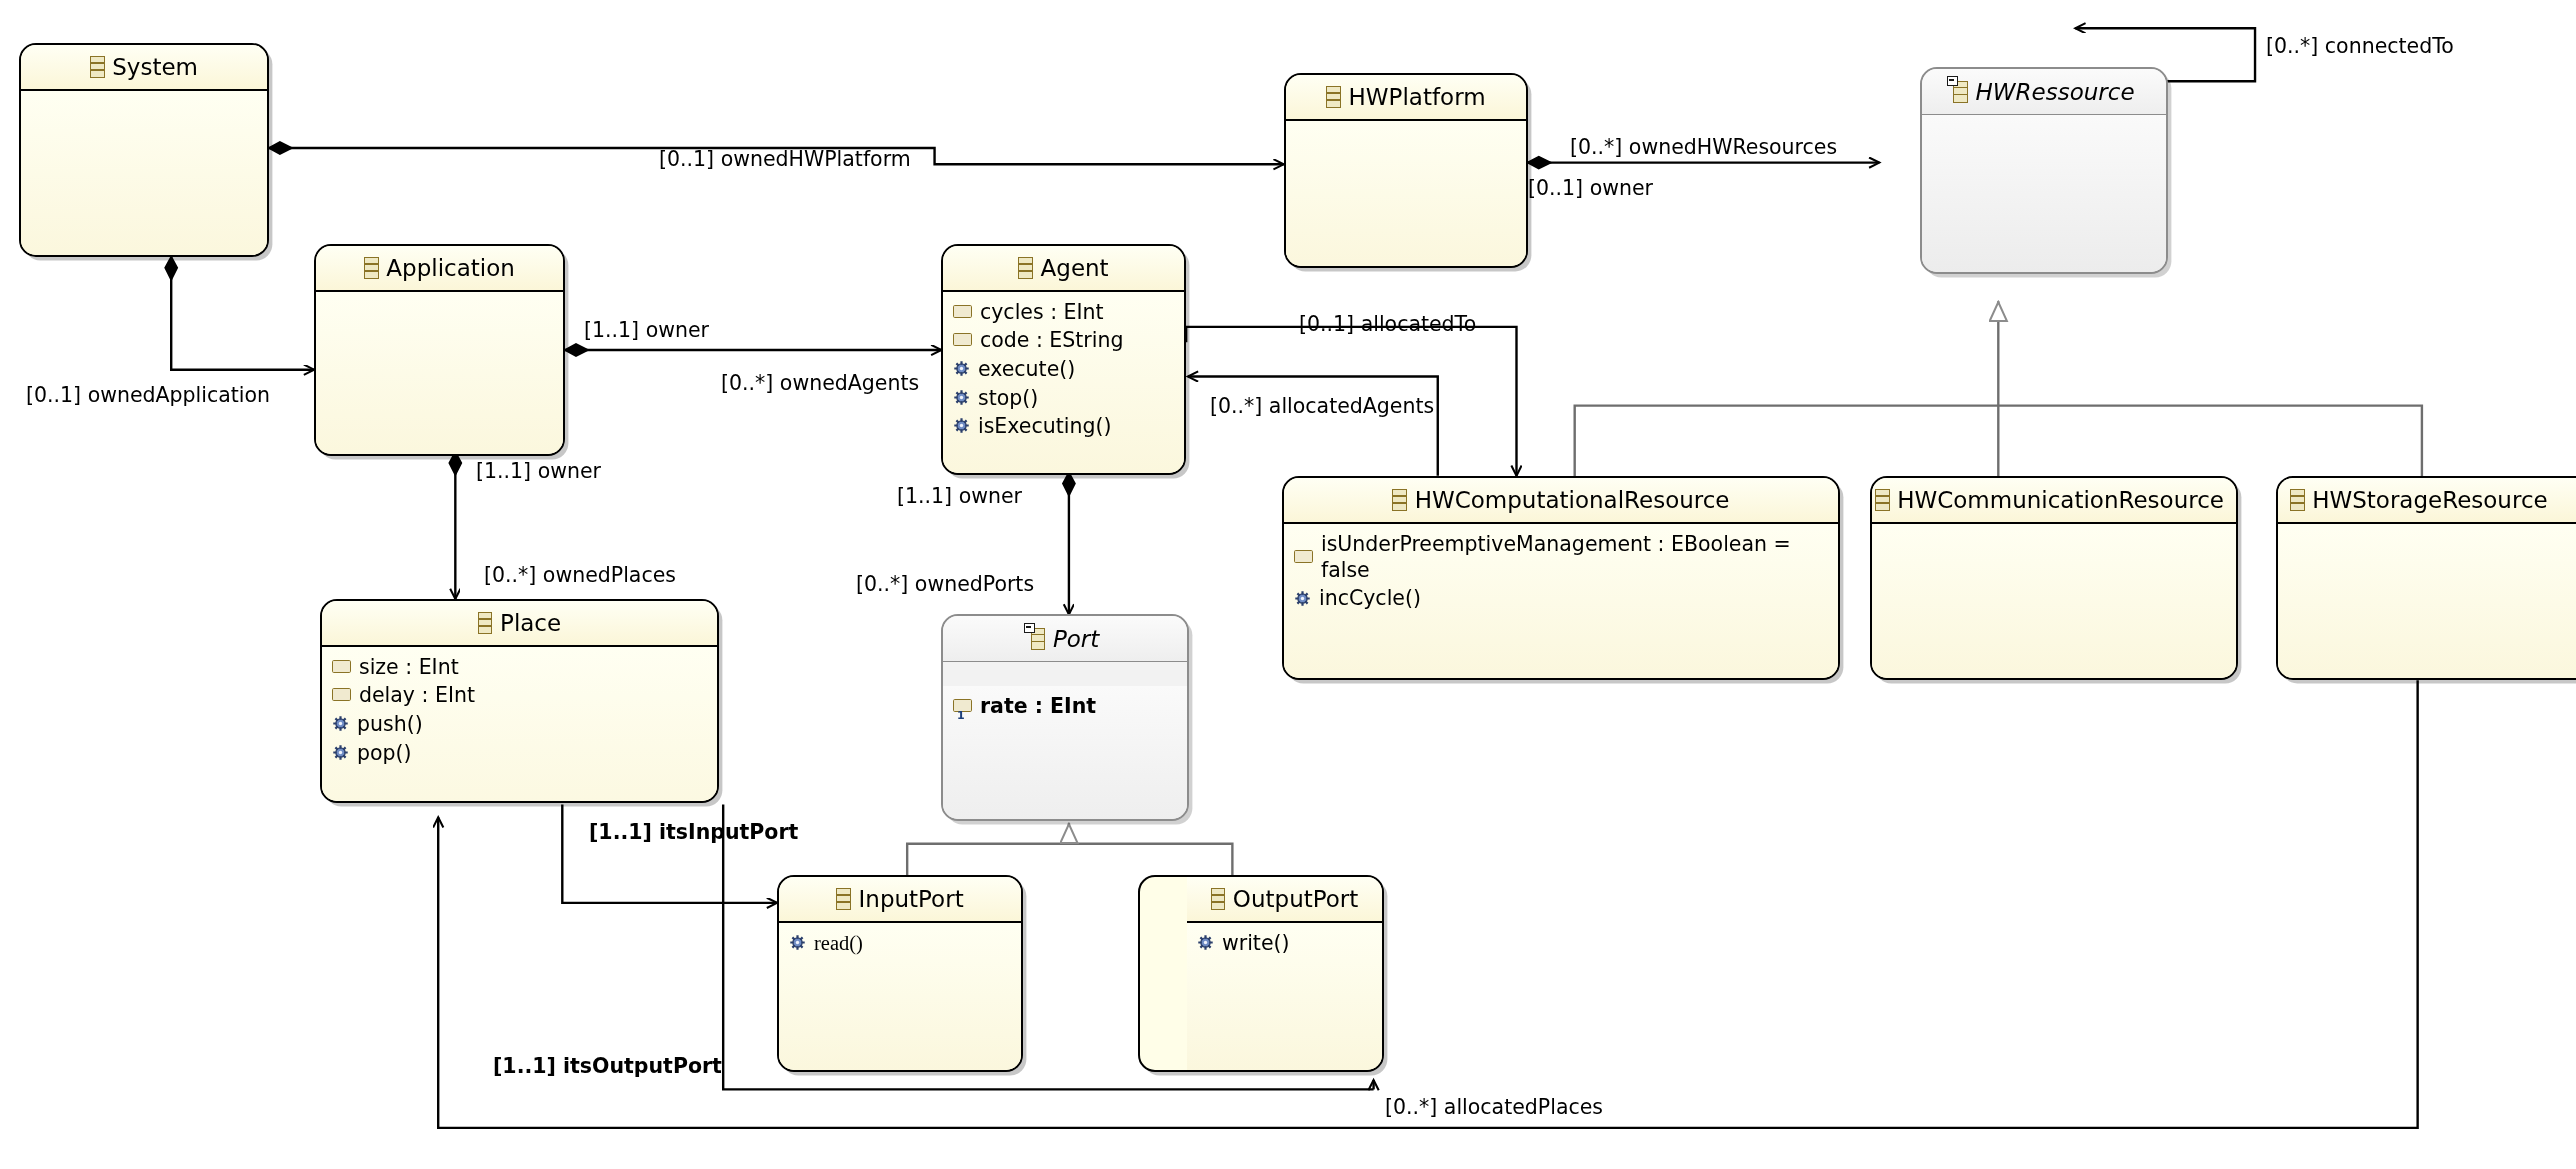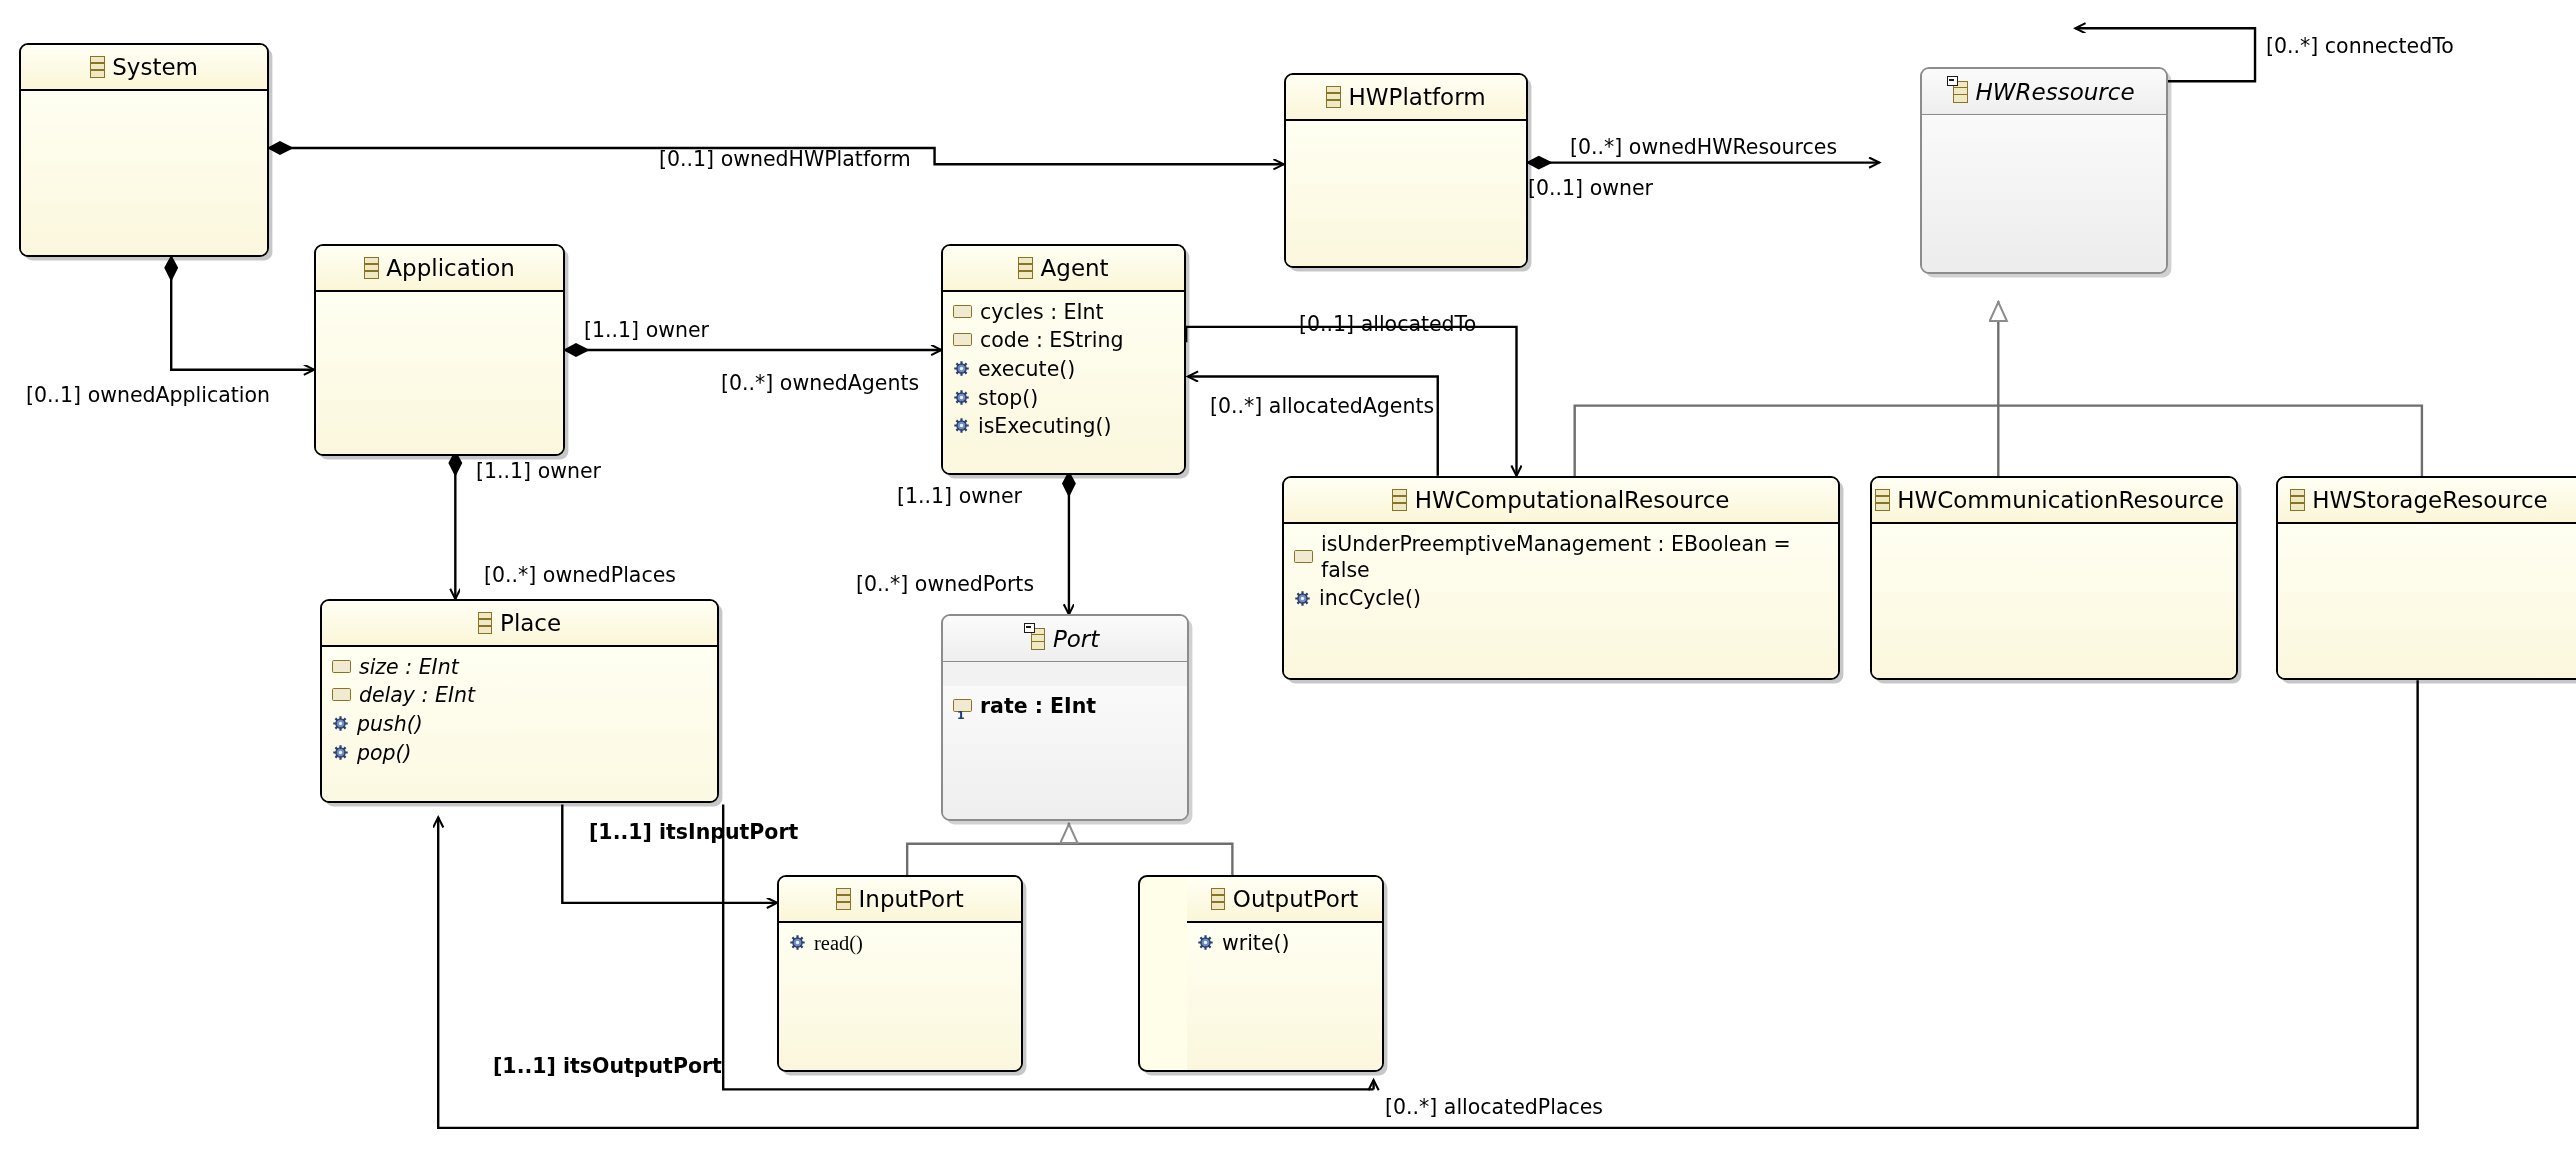--- a/index.html
+++ b/index.html
@@ -1,21 +1,21 @@
 <!DOCTYPE html>
 <html style="font-size:13.7px"><head>
 <meta charset="utf-8">
 <style>
   html,body{margin:0;padding:0;background:#ffffff;}
   body{font-family:"DejaVu Sans","Liberation Sans",sans-serif;}
   #canvas{position:relative;width:2576px;height:1169px;overflow:hidden;background:#ffffff;}
   svg.edges{position:absolute;left:0;top:0;width:2576px;height:1169px;overflow:visible;}
 
   
-  .node{position:absolute;box-sizing:border-box;border-radius:9px;overflow:hidden;}
+  .node{position:absolute;box-sizing:border-box;border-radius:17px;overflow:hidden;}
   .node.concrete{border:2.6px solid #000000;background:#fffee8;
      box-shadow:4.3px 4.3px 0px -0.9px rgba(0,0,0,0.22);}
   .node.abstract{border:2.6px solid #8c8c8c;background:#f2f2f2;
      box-shadow:4.3px 4.3px 0px -0.9px rgba(0,0,0,0.18);}
   .node .hdr{position:relative;height:46px;display:flex;align-items:center;justify-content:center;
      box-sizing:border-box;white-space:nowrap;overflow:hidden;}
   .node.concrete .hdr{background:linear-gradient(#fffff4,#fbf6d8);border-bottom:2.6px solid #000;}
   .node.abstract .hdr{background:linear-gradient(#fbfbfb,#eeeeee);border-bottom:1.7px solid #8c8c8c;}
   .node .body{position:relative;padding:6.8px 0 0 8.6px;box-sizing:border-box;overflow:hidden;}
   .node.concrete .body{background:linear-gradient(#fffff2,#fbf7dd);}
@@ -198,21 +198,21 @@
   </div>
 
   <div class="node concrete" style="left:320px;top:599px;width:399px;height:204px;">
     <div class="hdr">
       <span class="cicon">
           <i class="a"></i>
           <i class="b"></i>
         </span>
       <span class="cname">Place</span>
     </div>
-    <div class="body" style="height:199px;font-style:italic;">
+    <div class="body" style="height:199px;">
       <div class="feat">
         <span class="attr-icon"></span>
         <span class="ftxt">size : EInt</span>
         </div>
       <div class="feat">
         <span class="attr-icon"></span>
         <span class="ftxt">delay : EInt</span>
         </div>
       <div class="feat">
         <span class="op-icon">

